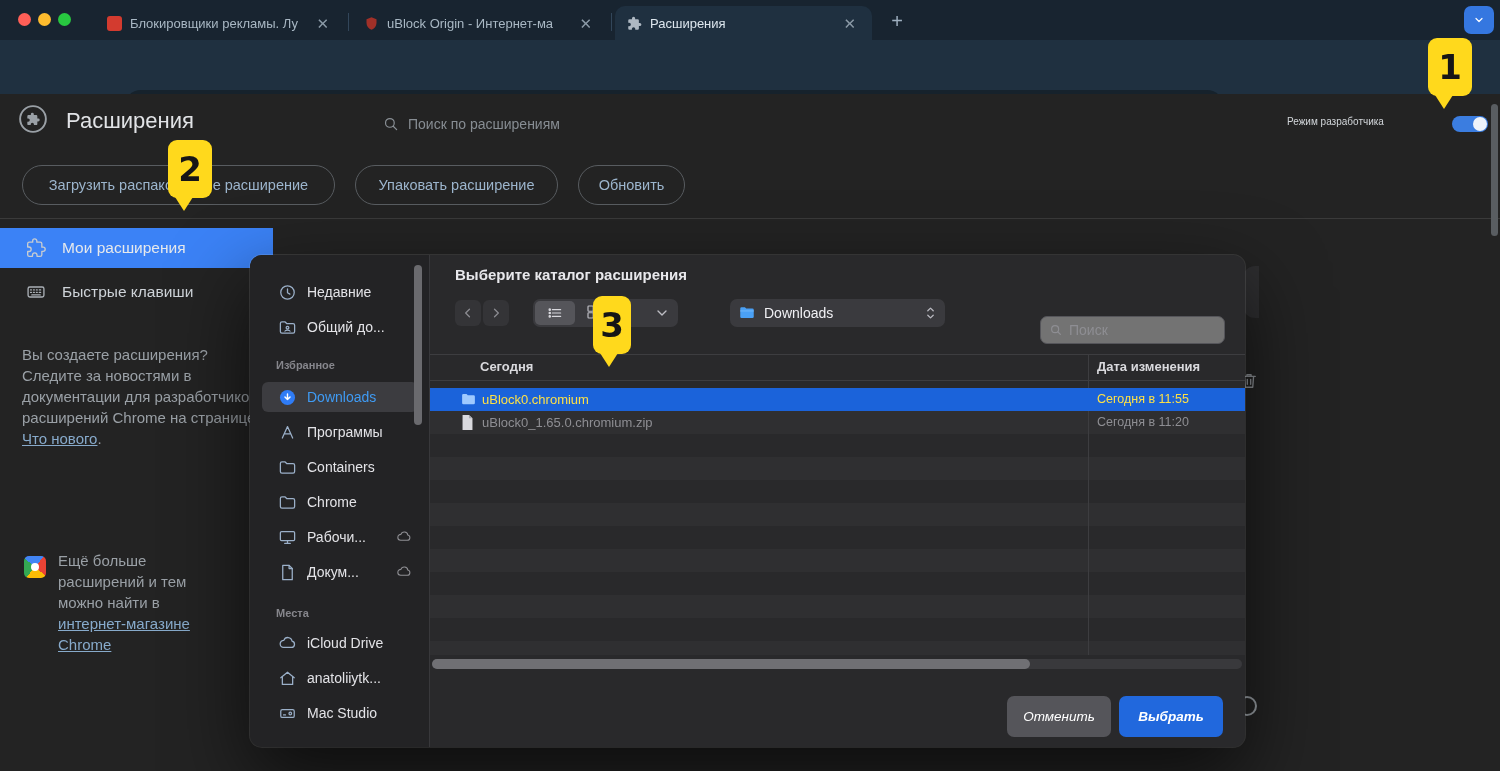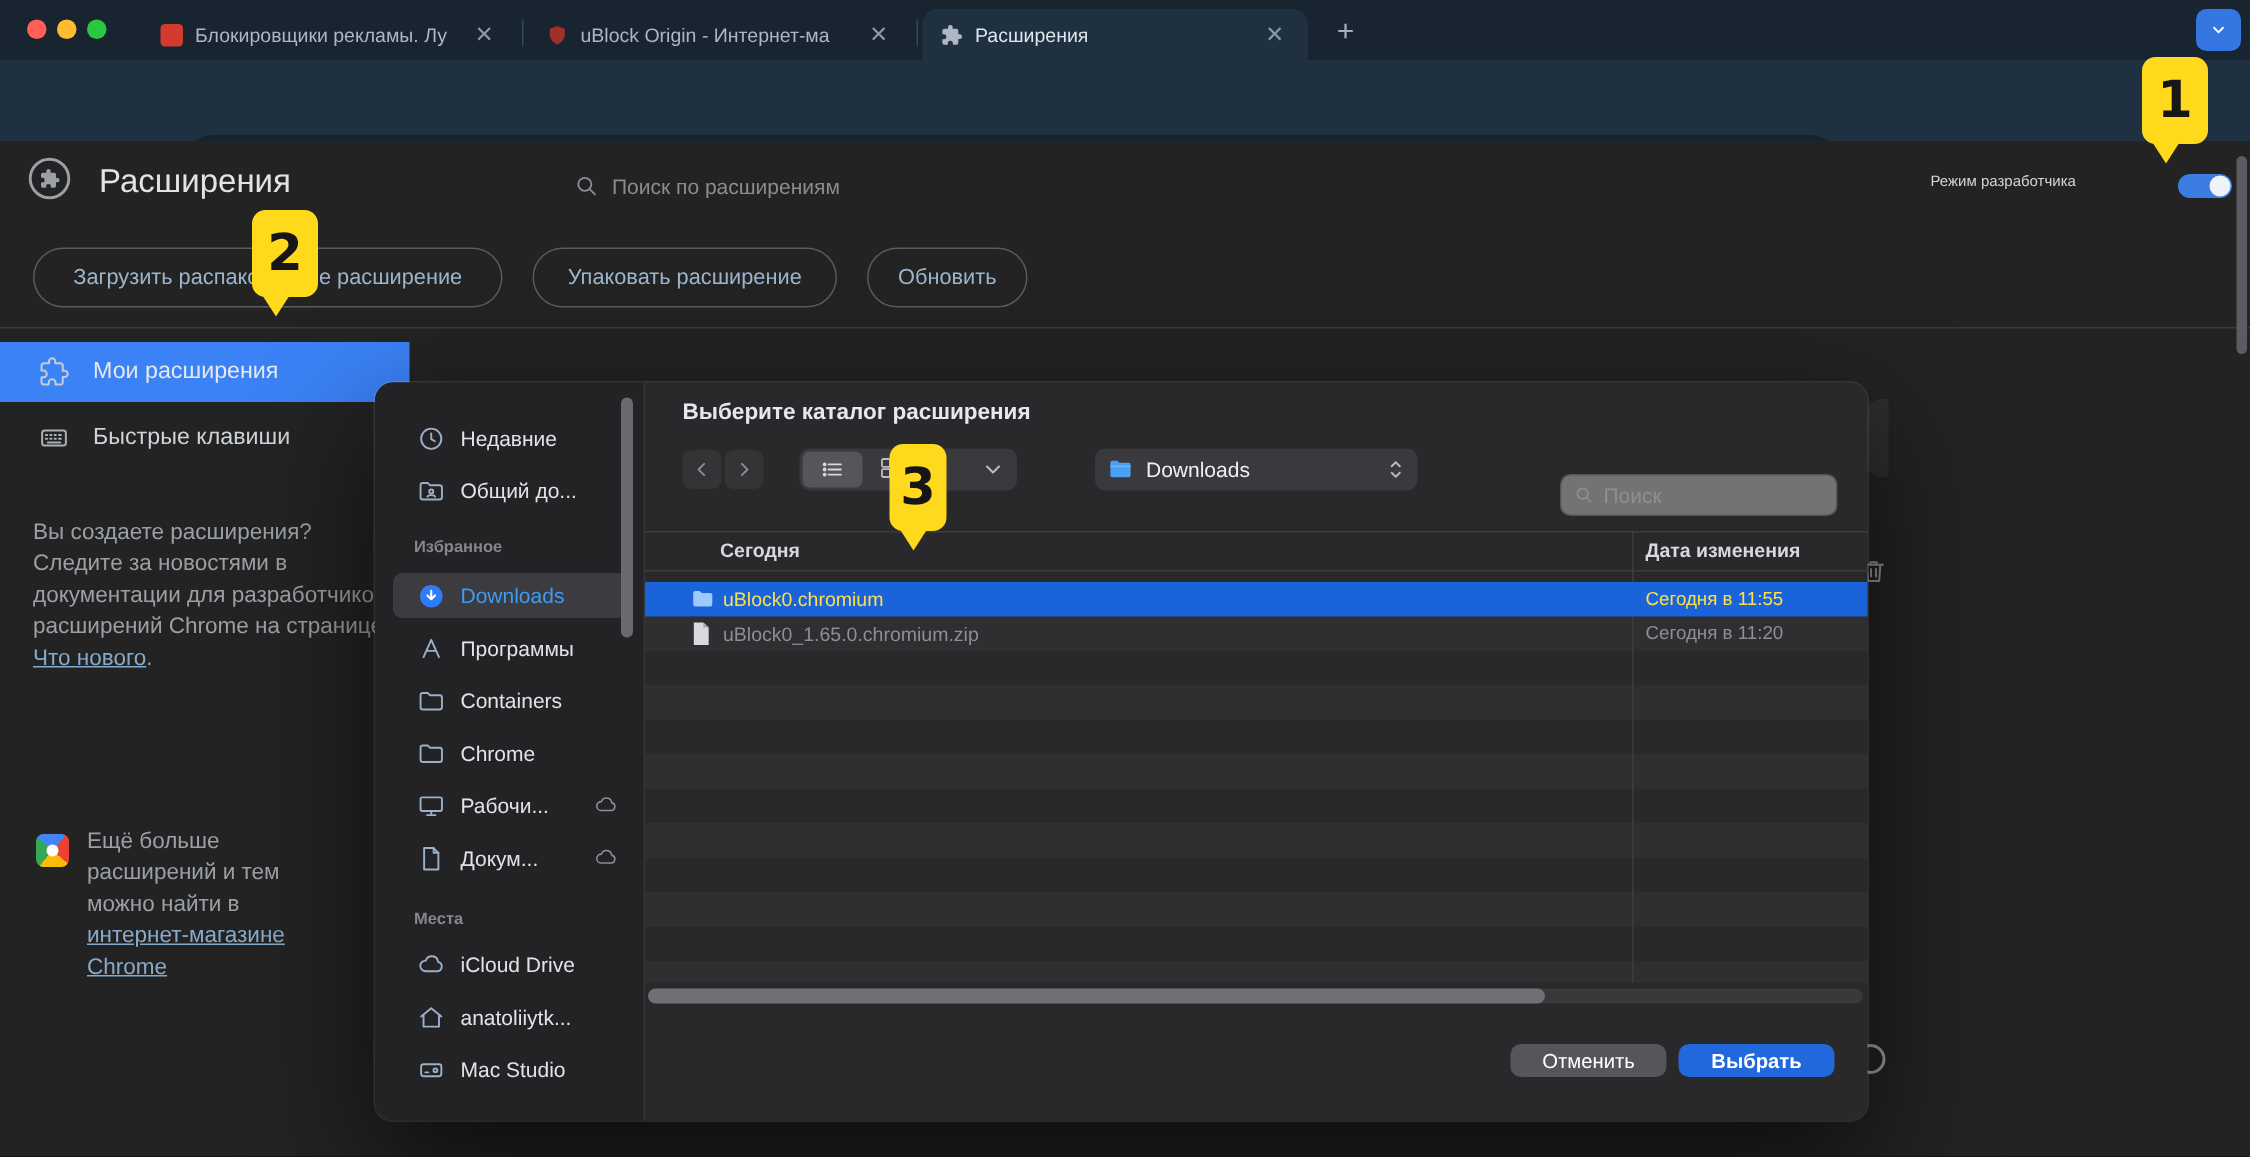--- a/index.html
+++ b/index.html
@@ -100,22 +100,22 @@
   .stripes { position:absolute; left:0; right:0; top:133px; height:267px;
              background:repeating-linear-gradient(180deg,#29292b 0 23px,#2f2f31 23px 46px); }
   .frow { position:absolute; left:0; right:0; height:23px; }
   .frow .fico { position:absolute; left:30px; top:3px; width:17px; height:17px; }
   .frow .fname { position:absolute; left:52px; top:0; font-size:13px; line-height:23px; }
   .frow .fdate { position:absolute; left:667px; top:0; font-size:12.5px; line-height:23px; }
   .row-sel { background:#1b63da; color:#fde047; }
   .row-dim { color:#8e8e93; }
   .hs-track { position:absolute; left:2px; top:404px; width:810px; height:10px; background:#39393c; border-radius:5px; }
   .hs-thumb { position:absolute; left:2px; top:404px; width:598px; height:10px; background:#707074; border-radius:5px; }
-  .dbtn { position:absolute; top:441px; width:104px; height:22px; border:none; border-radius:7px;
-          color:#fff; font-size:13.5px; font-family:inherit; display:flex; align-items:center; justify-content:center; }
+  .dbtn { position:absolute; top:441px; width:104px; height:41px; border:none; border-radius:7px;
+          color:#fff; font-size:13.5px; font-family:inherit; display:flex; align-items:center; justify-content:center;font-style:italic; }
   .dbtn.cancel { left:577px; background:#55555a; }
   .dbtn.choose { left:689px; background:#2168dd; font-weight:700; }
 
   
   .callout { position:absolute; width:44px; height:58px; background:#ffd91c; border-radius:9px;
              color:#161616; font-weight:700; font-size:34px; display:flex; align-items:center;
              justify-content:center; font-family:"DejaVu Sans", sans-serif; z-index:50; }
   .callout::after { content:""; position:absolute; left:7px; bottom:-13px;
              border:9px solid transparent; border-bottom:0; border-top:14px solid #ffd91c; }
 

